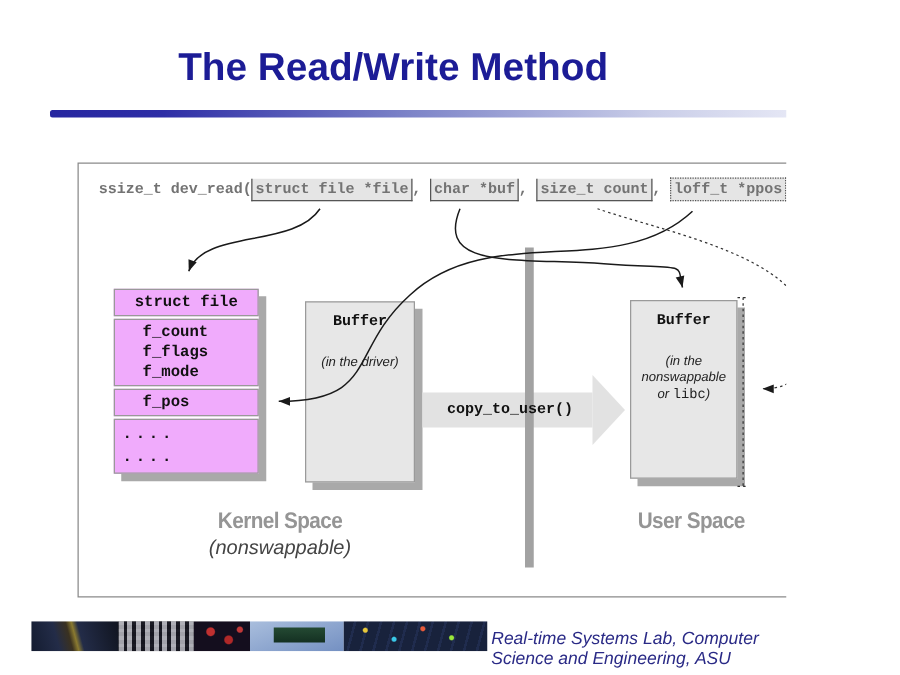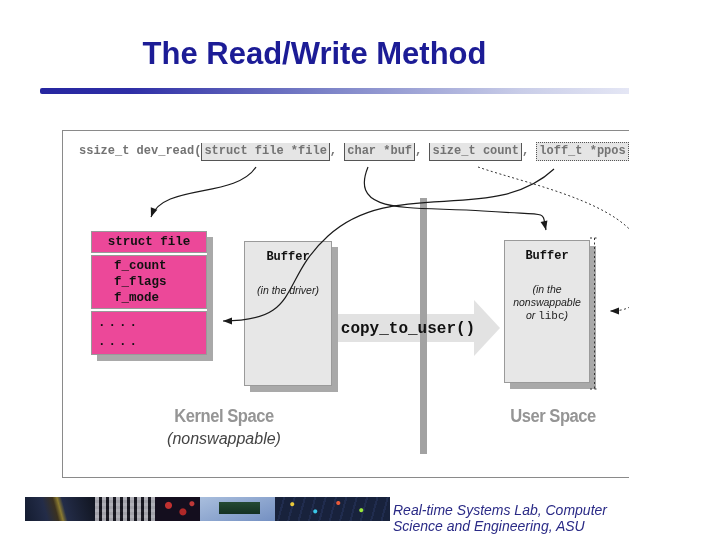--- a/index.html
+++ b/index.html
@@ -20,21 +20,21 @@
   .sig{position:absolute;left:16px;top:13px;white-space:pre;z-index:6;
        font-family:"Liberation Mono","DejaVu Sans Mono",monospace;font-weight:bold;font-size:12px;color:#737373;}
   .param{background:#e5e5e5;padding:1px 2px 2px 2px;
          border-left:1px solid #555;border-right:1px solid #555;border-bottom:1px solid #555;}
   .param.dotted{border:1px dotted #555;}
 
   
   .membox{position:absolute;left:28px;top:100px;width:116px;background:#fff;z-index:2;
           box-shadow:6px 6px 0 #a9a9a9;
           font-family:"Liberation Mono","DejaVu Sans Mono",monospace;font-weight:bold;font-size:12.5px;}
-  .sec{background:#ec4899;border:1px solid #999;margin-bottom:2px;padding:2px 6px;}
+  .sec{background:#f0abfc;border:1px solid #999;margin-bottom:2px;padding:2px 6px;}
   .sec:last-child{margin-bottom:0;}
   .sec.hdr{text-align:center;padding:3px 4px;}
   .ln{line-height:16px;margin-left:16px;}
   .dotln{letter-spacing:3px;line-height:19px;}
 
   
   .bufbox{position:absolute;background:#e7e7e7;border:1px solid #9a9a9a;z-index:2;
           box-shadow:6px 6px 0 #a9a9a9;text-align:center;}
   .buf-driver{left:181px;top:110px;width:86px;height:143px;}
   .buf-user{left:441px;top:109px;width:84px;height:141px;}
@@ -43,21 +43,21 @@
   .code{font-family:"Liberation Mono","DejaVu Sans Mono",monospace;font-style:normal;font-size:11px;}
 
   
   .divider{position:absolute;left:357px;top:67px;width:7px;height:256px;background:#a2a2a2;z-index:3;}
 
   
   .copy-body{position:absolute;left:275px;top:183px;width:136px;height:28px;background:#e2e2e2;z-index:2;}
   .copy-head{position:absolute;left:411px;top:169px;width:0;height:0;z-index:2;
              border-top:28px solid transparent;border-bottom:28px solid transparent;border-left:26px solid #e2e2e2;}
   .copy-label{position:absolute;left:275px;top:189px;width:140px;text-align:center;z-index:4;
-              font-family:"Liberation Mono","DejaVu Sans Mono",monospace;font-weight:bold;font-size:16px;}
+              font-family:"Liberation Mono","DejaVu Sans Mono",monospace;font-weight:bold;font-size:12px;}
 
   
   .space-label{position:absolute;width:200px;text-align:center;color:#959595;
                font-weight:bold;font-size:18px;letter-spacing:-0.5px;transform:scaleX(.92);}
   .space-sub{position:absolute;width:200px;text-align:center;color:#444;font-style:italic;font-size:16px;}
   .kernel-label{left:61px;top:275px;}  .kernel-sub{left:61px;top:299px;}
   .user-label{left:390px;top:275px;}   .user-sub{left:390px;top:299px;}
 
   
   .arrows{position:absolute;left:0;top:0;z-index:5;pointer-events:none;}
@@ -95,20 +95,23 @@
   <div class="diagram">
 
     <div class="sig"><span>ssize_t dev_read(</span><span class="param">struct file *file</span><span>, </span><span class="param">char *buf</span><span>, </span><span class="param">size_t count</span><span>, </span><span class="param dotted">loff_t *ppos</span><span>);</span></div>
 
     <div class="membox">
       <div class="sec hdr">struct file</div>
       <div class="sec">
         <div class="ln">f_count</div>
         <div class="ln">f_flags</div>
         <div class="ln">f_mode</div>
+      </div>
+      <div class="sec">
+        <div class="ln">f_pos</div>
       </div>
       <div class="sec">
         <div class="dotln">....</div>
         <div class="dotln">....</div>
       </div>
     </div>
 
     <div class="bufbox buf-driver">
       <div class="btitle">Buffer</div>
       <div class="bsub">(in the driver)</div>

